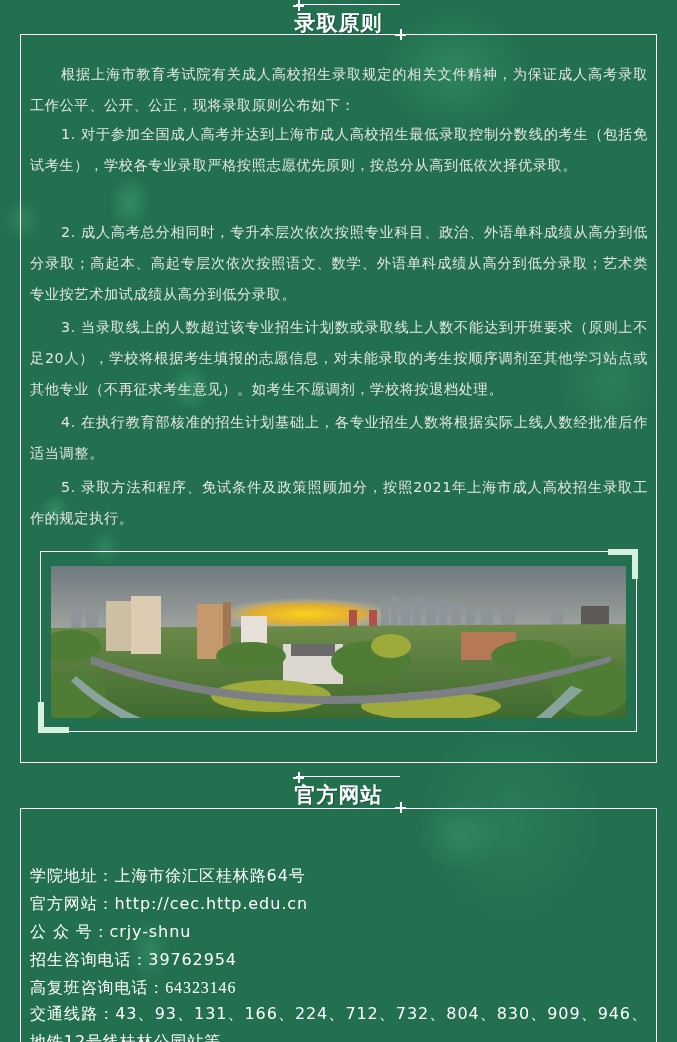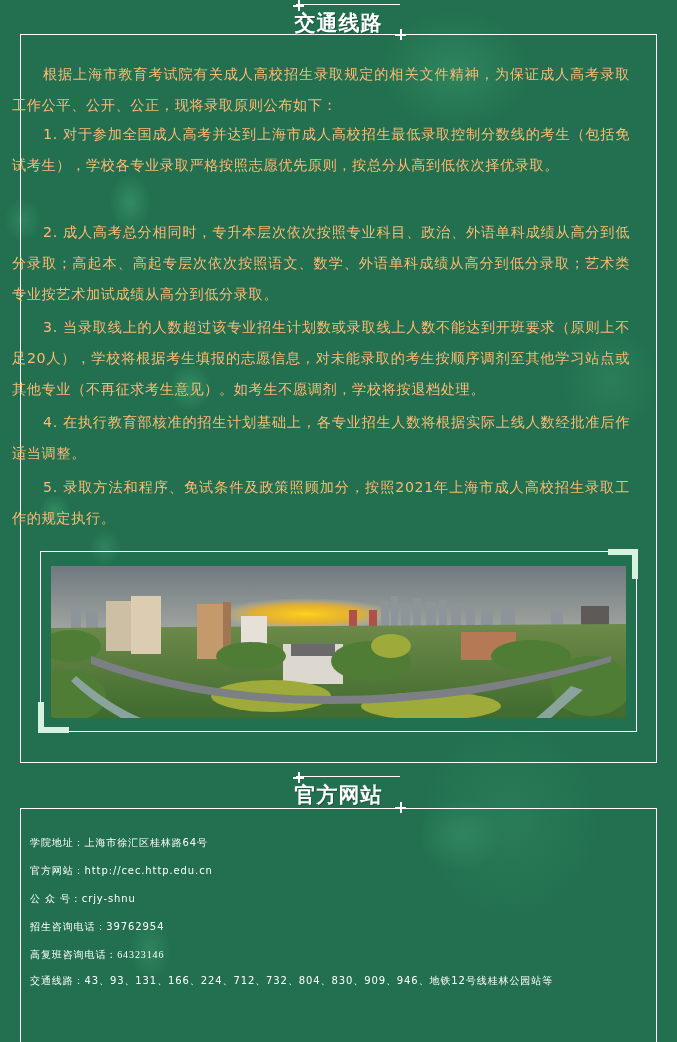--- a/index.html
+++ b/index.html
@@ -52,65 +52,65 @@
 
   
   .box {
     position: absolute; left: 20px; width: 637px;
     border: 1.5px solid #ffffff;
   }
   #box1 { top: 34px; height: 729px; }
   #box2 { top: 808px; height: 260px; border-bottom: none; }
 
   .para {
-    position: absolute; left: 12px; width: 618px;
+    position: absolute; left: 30px; width: 618px;
     font-size: 14.2px; line-height: 31px; letter-spacing: 0.6px;
-    color: #fdba74; text-align: justify;
+    color: #e5e5e5; text-align: justify;
   }
   .indent { text-indent: 31px; }
 
   
   .photo-frame {
     position: absolute; left: 40px; top: 551px; width: 597px; height: 181px;
     border: 1px solid #ffffff;
   }
   .photo {
     position: absolute; left: 51px; top: 566px; width: 575px; height: 152px;
     overflow: hidden;
   }
   .corner-tr, .corner-bl { position: absolute; background: #d6f2df; }
   .ctr-h { left: 608px; top: 549px; width: 30px; height: 6px; }
   .ctr-v { left: 632px; top: 549px; width: 6px; height: 30px; }
   .cbl-h { left: 38px; top: 727px; width: 31px; height: 6px; }
   .cbl-v { left: 38px; top: 702px; width: 6px; height: 31px; }
 
   .info-line {
     position: absolute; left: 30px; width: 620px;
-    font-size: 10px; line-height: 28px; letter-spacing: 0.9px; color: #ffffff;
+    font-size: 16px; line-height: 28px; letter-spacing: 0.9px; color: #ffffff; margin-top: 33px;
   }
 </style>
 </head>
 <body>
 
 <div class="bokeh b1"></div>
 <div class="bokeh b2"></div>
 <div class="bokeh b3"></div>
 <div class="bokeh b4"></div>
 <div class="bokeh b5"></div>
 <div class="bokeh b6"></div>
 <div class="bokeh b7"></div>
 <div class="bokeh b8"></div>
 <div class="bokeh b9"></div>
 <div class="bokeh b10"></div>
 
 <div class="box" id="box1"></div>
 
 <div class="title-line" style="left:296px; top:4px; width:104px;"></div>
 <div class="plus" style="left:293px; top:0px;"></div>
-<div class="sec-title" style="top:9px;">交通线路</div>
+<div class="sec-title" style="top:9px;">录取原则</div>
 <div class="plus" style="left:395px; top:29px;"></div>
 
 <p class="para indent" style="top:59px;">根据上海市教育考试院有关成人高校招生录取规定的相关文件精神，为保证成人高考录取工作公平、公开、公正，现将录取原则公布如下：</p>
 <p class="para indent" style="top:119px;">1. 对于参加全国成人高考并达到上海市成人高校招生最低录取控制分数线的考生（包括免试考生），学校各专业录取严格按照志愿优先原则，按总分从高到低依次择优录取。</p>
 <p class="para indent" style="top:217px;">2. 成人高考总分相同时，专升本层次依次按照专业科目、政治、外语单科成绩从高分到低分录取；高起本、高起专层次依次按照语文、数学、外语单科成绩从高分到低分录取；艺术类专业按艺术加试成绩从高分到低分录取。</p>
 <p class="para indent" style="top:312px;">3. 当录取线上的人数超过该专业招生计划数或录取线上人数不能达到开班要求（原则上不足20人），学校将根据考生填报的志愿信息，对未能录取的考生按顺序调剂至其他学习站点或其他专业（不再征求考生意见）。如考生不愿调剂，学校将按退档处理。</p>
 <p class="para indent" style="top:407px;">4. 在执行教育部核准的招生计划基础上，各专业招生人数将根据实际上线人数经批准后作适当调整。</p>
 <p class="para indent" style="top:472px;">5. 录取方法和程序、免试条件及政策照顾加分，按照2021年上海市成人高校招生录取工作的规定执行。</p>
 
 <div class="photo-frame"></div>

